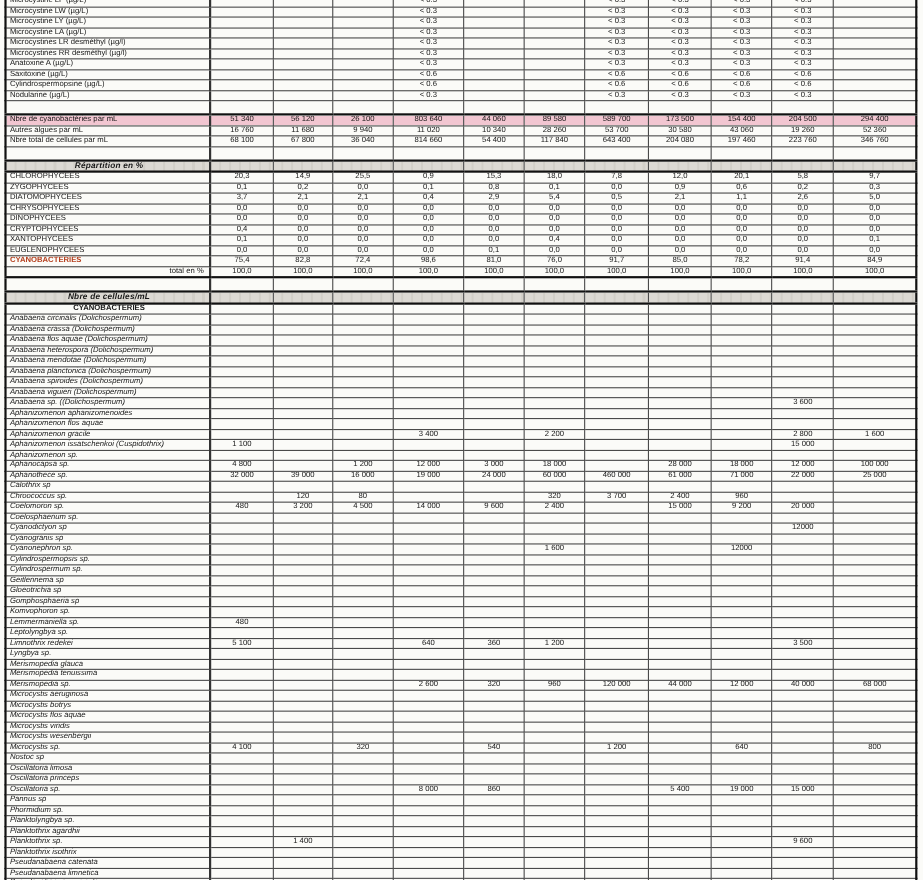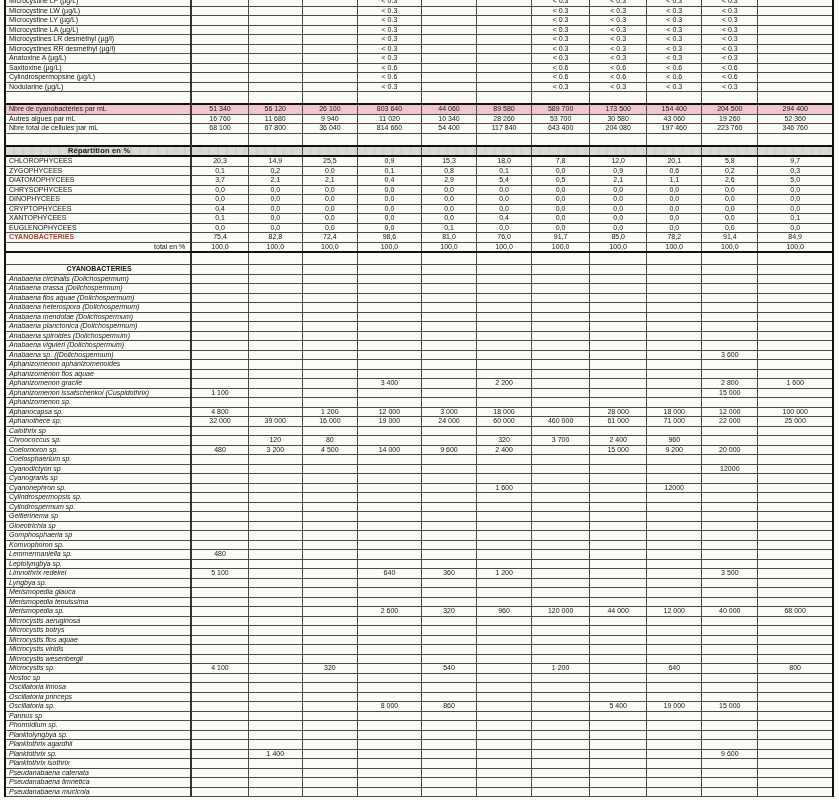--- a/index.html
+++ b/index.html
@@ -21,21 +21,21 @@
     padding:0 1px;
     overflow:hidden;white-space:nowrap;
     vertical-align:middle;
   }
   td.lbl{text-align:left;padding-left:3px;border-right:2px solid #333;}
   td.val{text-align:center;}
   tr.row-empty td{height:11px;}
   tr.row-pink td{background:#f2c6d1;border-top:2px solid #111;}
   tr.row-grayhead td{
     background:repeating-linear-gradient(90deg,#dcd9d3 0 7px,#d2cfc8 7px 9px);
-    border-top:2px solid #111;border-bottom:2px solid #111;
+    border-top:2px solid #111;border-bottom:2px solid #111;font-style:italic;
   }
   tr.row-grayhead td.lbl{font-weight:bold;text-align:center;font-size:7.5px;letter-spacing:.2px;}
   tr.row-grouphead td.lbl{font-weight:bold;text-align:center;}
   tr.row-species td.lbl{font-style:italic;}
   tr.row-pctred td.lbl{color:#b5401f;font-weight:bold;}
   tr.row-total td.lbl{text-align:right;padding-right:5px;}
   tr.row-total td{border-bottom:2px solid #111;}
   tr.row-count td{}
 </style>
 </head>
@@ -429,20 +429,34 @@
           <td class="val"></td>
           <td class="val"></td>
           <td class="val"></td>
           <td class="val"></td>
           <td class="val"></td>
           <td class="val"></td>
           <td class="val"></td>
           <td class="val"></td>
           <td class="val"></td>
         </tr>
+        <tr class="row-grayhead">
+          <td class="lbl">Nbre de cellules/mL</td>
+          <td class="val"></td>
+          <td class="val"></td>
+          <td class="val"></td>
+          <td class="val"></td>
+          <td class="val"></td>
+          <td class="val"></td>
+          <td class="val"></td>
+          <td class="val"></td>
+          <td class="val"></td>
+          <td class="val"></td>
+          <td class="val"></td>
+        </tr>
         <tr class="row-grouphead">
           <td class="lbl">CYANOBACTERIES</td>
           <td class="val"></td>
           <td class="val"></td>
           <td class="val"></td>
           <td class="val"></td>
           <td class="val"></td>
           <td class="val"></td>
           <td class="val"></td>
           <td class="val"></td>

